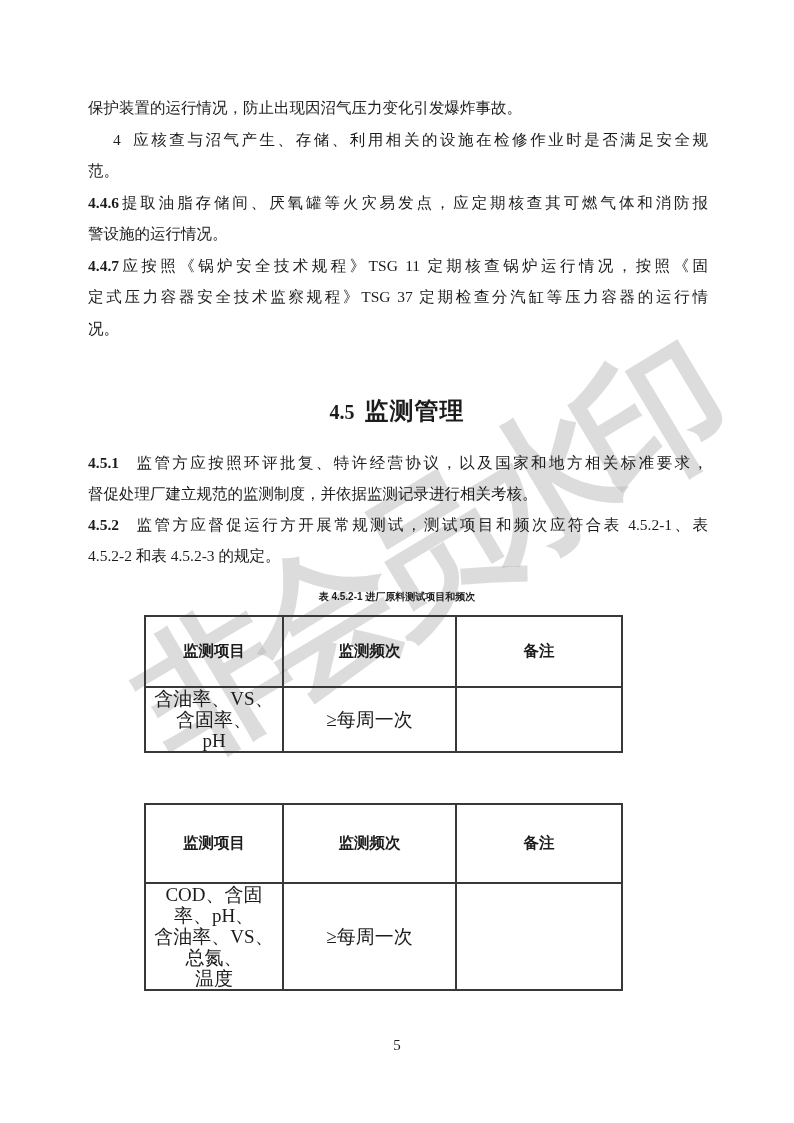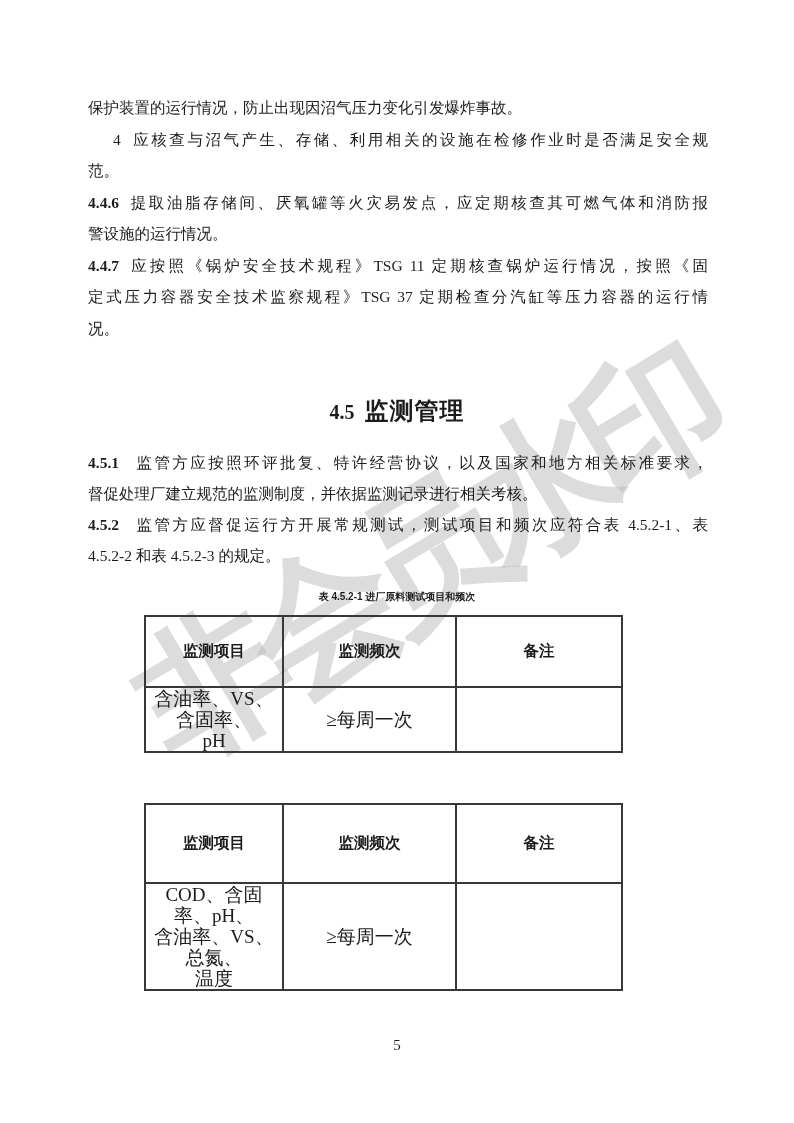--- a/index.html
+++ b/index.html
@@ -32,21 +32,21 @@
     width: 620px;
     font-size: 15.5px;
     z-index: 1;
   }
   .flow1 { top: 92px;  line-height: 31.5px; }
   .flow2 { top: 447px; line-height: 31px; }
   .line { width: auto; }
   .line.fill { text-align: justify; text-align-last: justify; }
   .line.ind  { padding-left: 25px; }
   .numr { margin-right: 10px; }
-  .numb { font-weight: 700; margin-right: 9px; }
+  .numb { font-weight: 700; }
   .numb.wide { margin-right: 15px; }
   .heading {
     position: absolute;
     left: 0; right: 0;
     top: 397px;
     text-align: center;
     line-height: 28px;
     z-index: 1;
   }
   .hnum {

